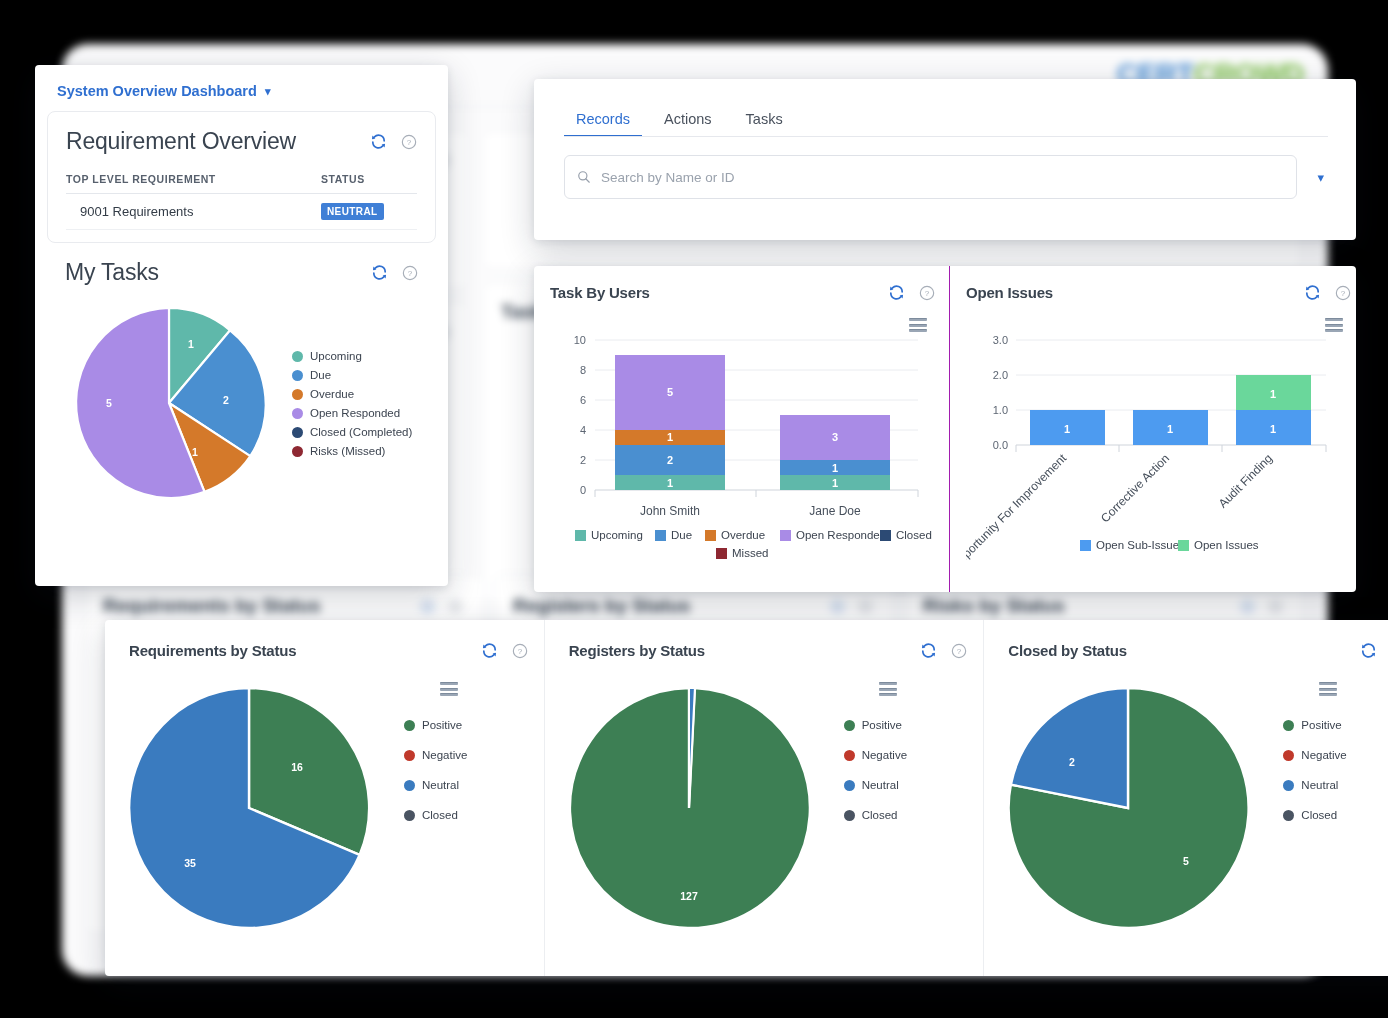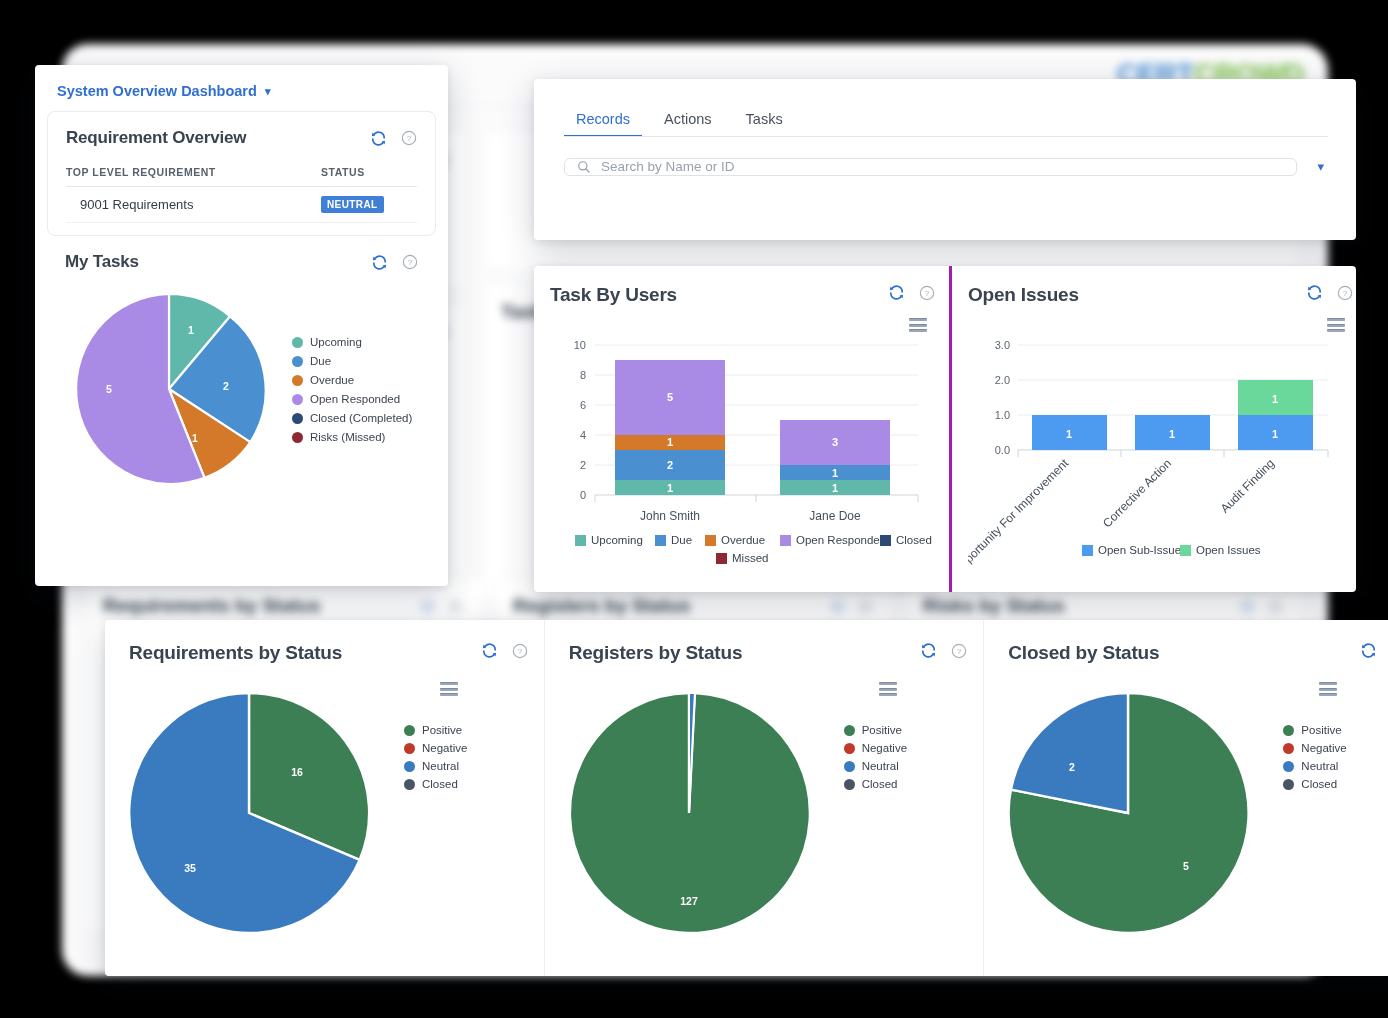--- a/index.html
+++ b/index.html
@@ -52,21 +52,21 @@
   .chev { font-size: 11px; color: #2f6fd0; }
 
   .card {
     border: 1px solid #e9ebef; border-radius: 8px; background: #fff;
     margin-bottom: 10px; position: relative;
   }
   .card-head {
     display: flex; align-items: center; justify-content: space-between;
     padding: 16px 18px 4px 18px;
   }
-  .card-title { font-size: 17px; font-weight: 700; color: #3a4450; letter-spacing: -.2px; }
+  .card-title { font-size: 23px; font-weight: 400; color: #3a4450; letter-spacing: -.2px; }
   .head-icons { display: flex; align-items: center; gap: 14px; }
 
   .ic-refresh { width: 17px; height: 17px; display: block; cursor: pointer; }
   .ic-help { width: 16px; height: 16px; display: block; cursor: pointer; }
 
   
   .req-table { width: 100%; border-collapse: collapse; padding: 0 18px; }
   .req-wrap { padding: 8px 18px 12px 18px; }
   .req-table th {
     text-align: left; font-size: 10.5px; font-weight: 700; letter-spacing: .55px;
@@ -80,55 +80,55 @@
   .req-table td.st { padding-left: 14px; }
   .badge {
     display: inline-block; background: #3f7fd6; color: #fff;
     font-size: 10px; font-weight: 700; letter-spacing: .4px;
     padding: 3px 6px 3px 6px; border-radius: 2px;
   }
 
   
   .pie-row { display: flex; align-items: center; padding: 6px 0 18px 0; }
   .legend { display: flex; flex-direction: column; gap: 7px; }
-  .legend.tight { gap: 6px; }
+  .legend.tight { gap: 18px; }
   .lg-item { display: flex; align-items: center; gap: 7px; font-size: 11.5px; color: #3c4450; }
   .dot { width: 11px; height: 11px; border-radius: 50%; flex: none; }
 
   
   #records-panel { left: 534px; top: 79px; width: 822px; height: 161px; }
   .tabs { display: flex; gap: 10px; padding: 26px 0 0 30px; position: relative; }
   .tab {
     font-size: 14.5px; color: #49515d; padding: 6px 12px 10px 12px; cursor: pointer;
   }
   .tab.active { color: #2f6fd0; }
   .tabs-rule { position: absolute; left: 30px; right: 28px; bottom: 0; height: 1px; background: #e6e8ed; }
   .tab.active::after {
     content: ""; position: absolute; bottom: 0; height: 2px; background: #2f6fd0;
     left: 0; right: 0;
   }
   .tab.active { position: relative; }
   .search-row { display: flex; align-items: center; gap: 16px; padding: 18px 28px 0 30px; }
   .search-box {
     flex: 1; display: flex; align-items: center; gap: 10px;
-    height: 18px; border: 1px solid #dfe2e8; border-radius: 6px; padding: 0 12px;
+    height: 44px; border: 1px solid #dfe2e8; border-radius: 6px; padding: 0 12px;
   }
   .search-box input {
     border: 0; outline: none; flex: 1; font-size: 13.5px; color: #3a4450;
     font-family: "Liberation Sans", sans-serif; background: transparent;
   }
   .search-box input::placeholder { color: #9aa2ad; }
   .caret-btn { color: #2f6fd0; font-size: 13px; cursor: pointer; padding: 4px; }
 
   
   #charts-panel { left: 534px; top: 266px; width: 822px; height: 326px; display: flex; }
   .chart-cell { flex: 1; padding: 18px 14px 10px 16px; position: relative; }
-  .chart-cell + .chart-cell { border-left: 3px solid #a21caf; }
+  .chart-cell + .chart-cell { border-left: 1px solid #a21caf; }
   .chart-head { display: flex; align-items: flex-start; justify-content: space-between; }
-  .chart-title { font-size: 19px; font-weight: 700; color: #3a4450; letter-spacing: -.2px; }
+  .chart-title { font-size: 15px; font-weight: 700; color: #3a4450; letter-spacing: -.2px; }
   .burger { width: 18px; height: 14px; display:flex; flex-direction: column; justify-content: space-between; cursor: pointer; }
   .burger span { display:block; height: 3px; background: #9aa6b5; border-radius: 1px; border-top:1px solid #7d8b9c; }
   .burger-wrap { position: absolute; right: 22px; top: 52px; }
 
   
   #bottom-panel { left: 105px; top: 620px; width: 1318px; height: 356px; display: flex; }
   .pie-cell { flex: 1; padding: 22px 16px 12px 24px; position: relative; }
   .pie-cell + .pie-cell { border-left: 1px solid #eceef1; }
   .pie-body { display: flex; align-items: flex-start; margin-top: 26px; }
   .pie-legend { margin-left: 10px; margin-top: 34px; }

